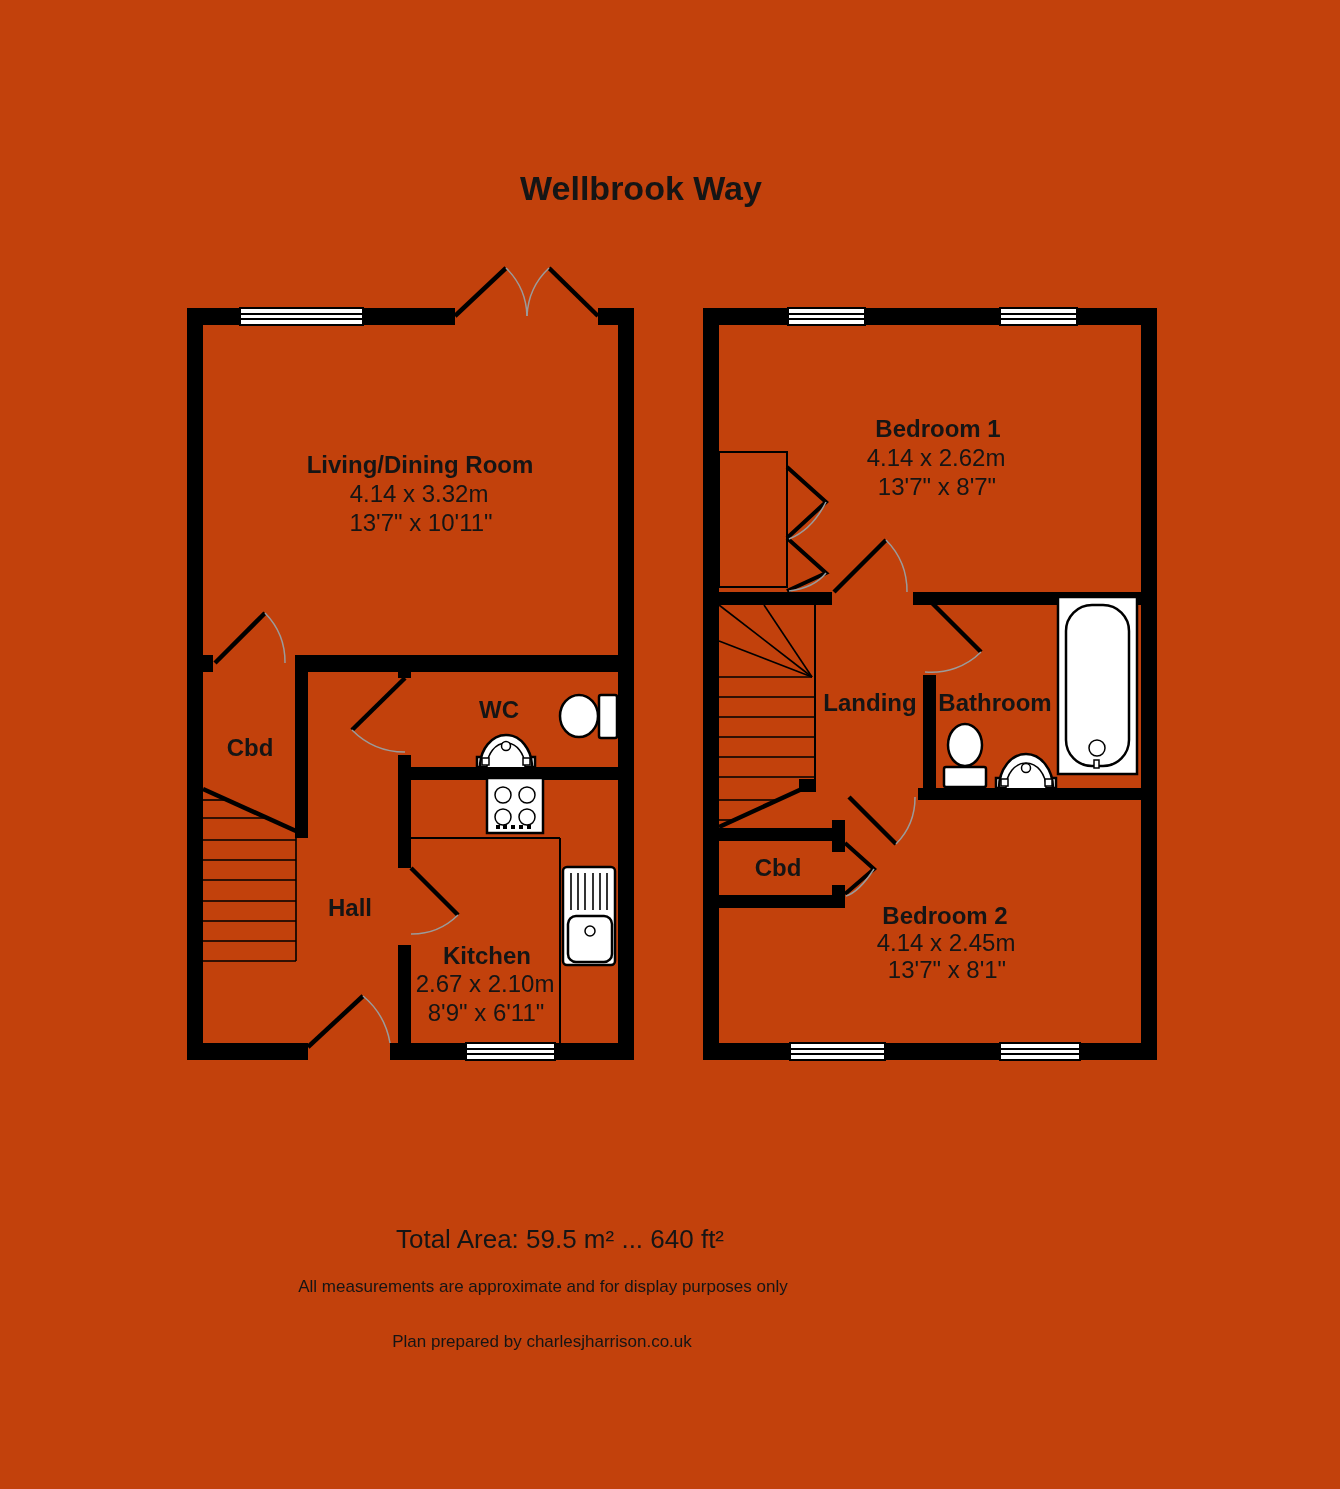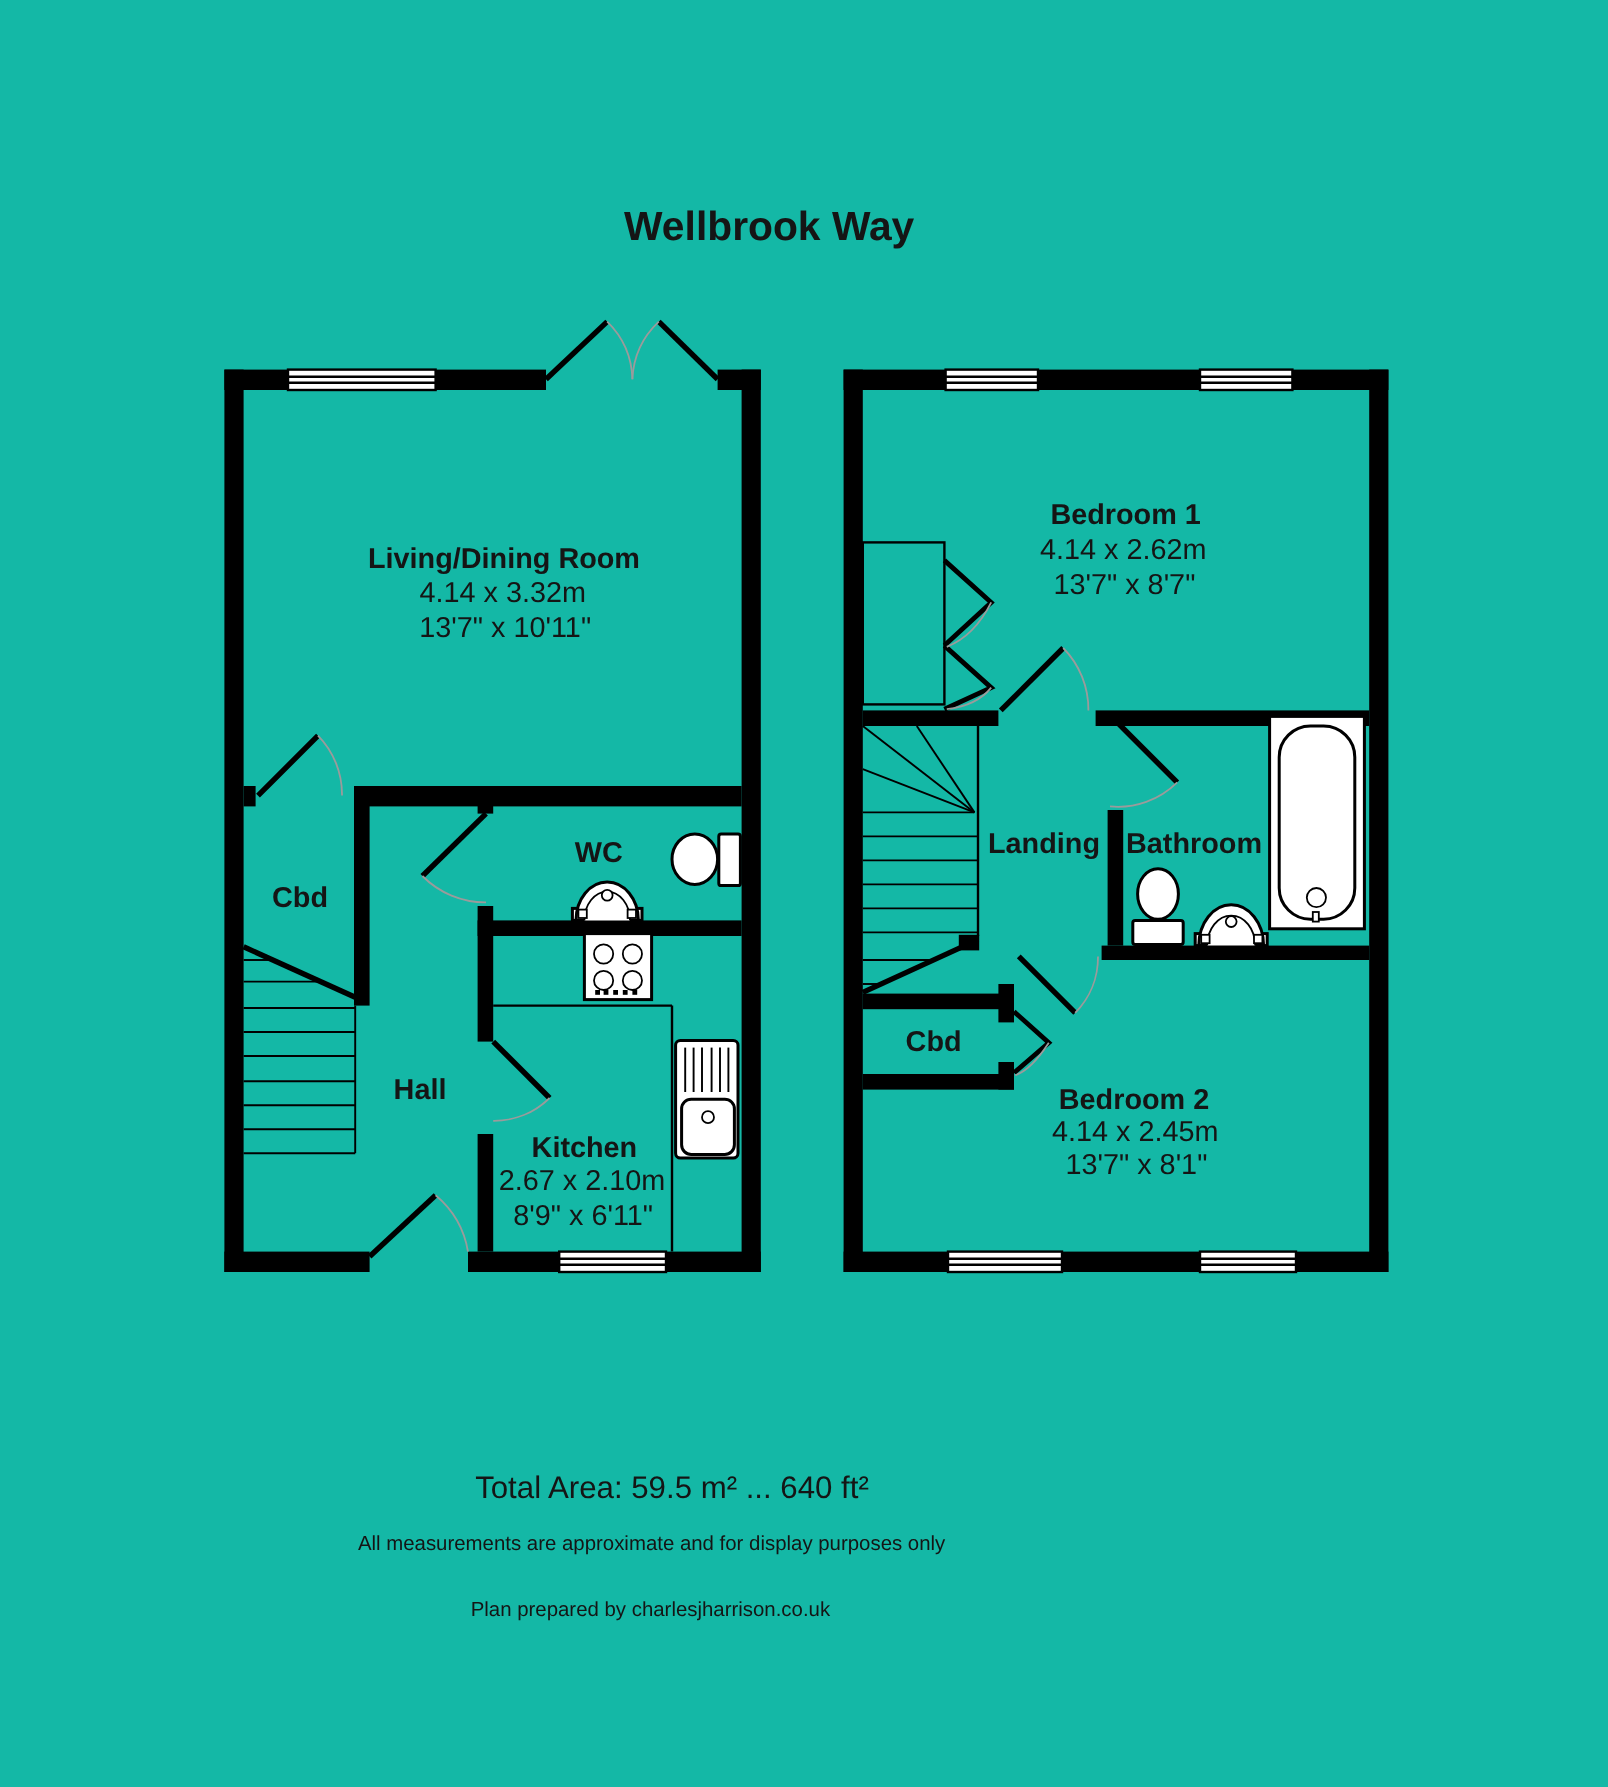--- a/index.html
+++ b/index.html
@@ -1,16 +1,16 @@
 <!DOCTYPE html>
 <html><head>
 <meta charset="utf-8">
 <style>
   html,body{margin:0;padding:0;background:#ffffff;}
-  .page{position:relative;width:1340px;height:1489px;background:#14b8a6;overflow:hidden;}
+  .page{position:relative;width:1340px;height:1489px;background:#c2410c;overflow:hidden;}
   svg{display:block;}
   text{font-family:"Liberation Sans", sans-serif;fill:#151515;}
   .title-txt{font-size:34px;font-weight:bold;text-anchor:middle;}
   .room{font-size:24px;font-weight:bold;text-anchor:middle;}
   .dim{font-size:24px;text-anchor:middle;}
   .total-txt{font-size:26px;text-anchor:middle;}
   .small-txt{font-size:17px;text-anchor:middle;}
   .wall{fill:#000000;stroke:none;}
   .thin{stroke:#000000;stroke-width:2;fill:none;}
   .tread{stroke:#000000;stroke-width:1.6;fill:none;}

